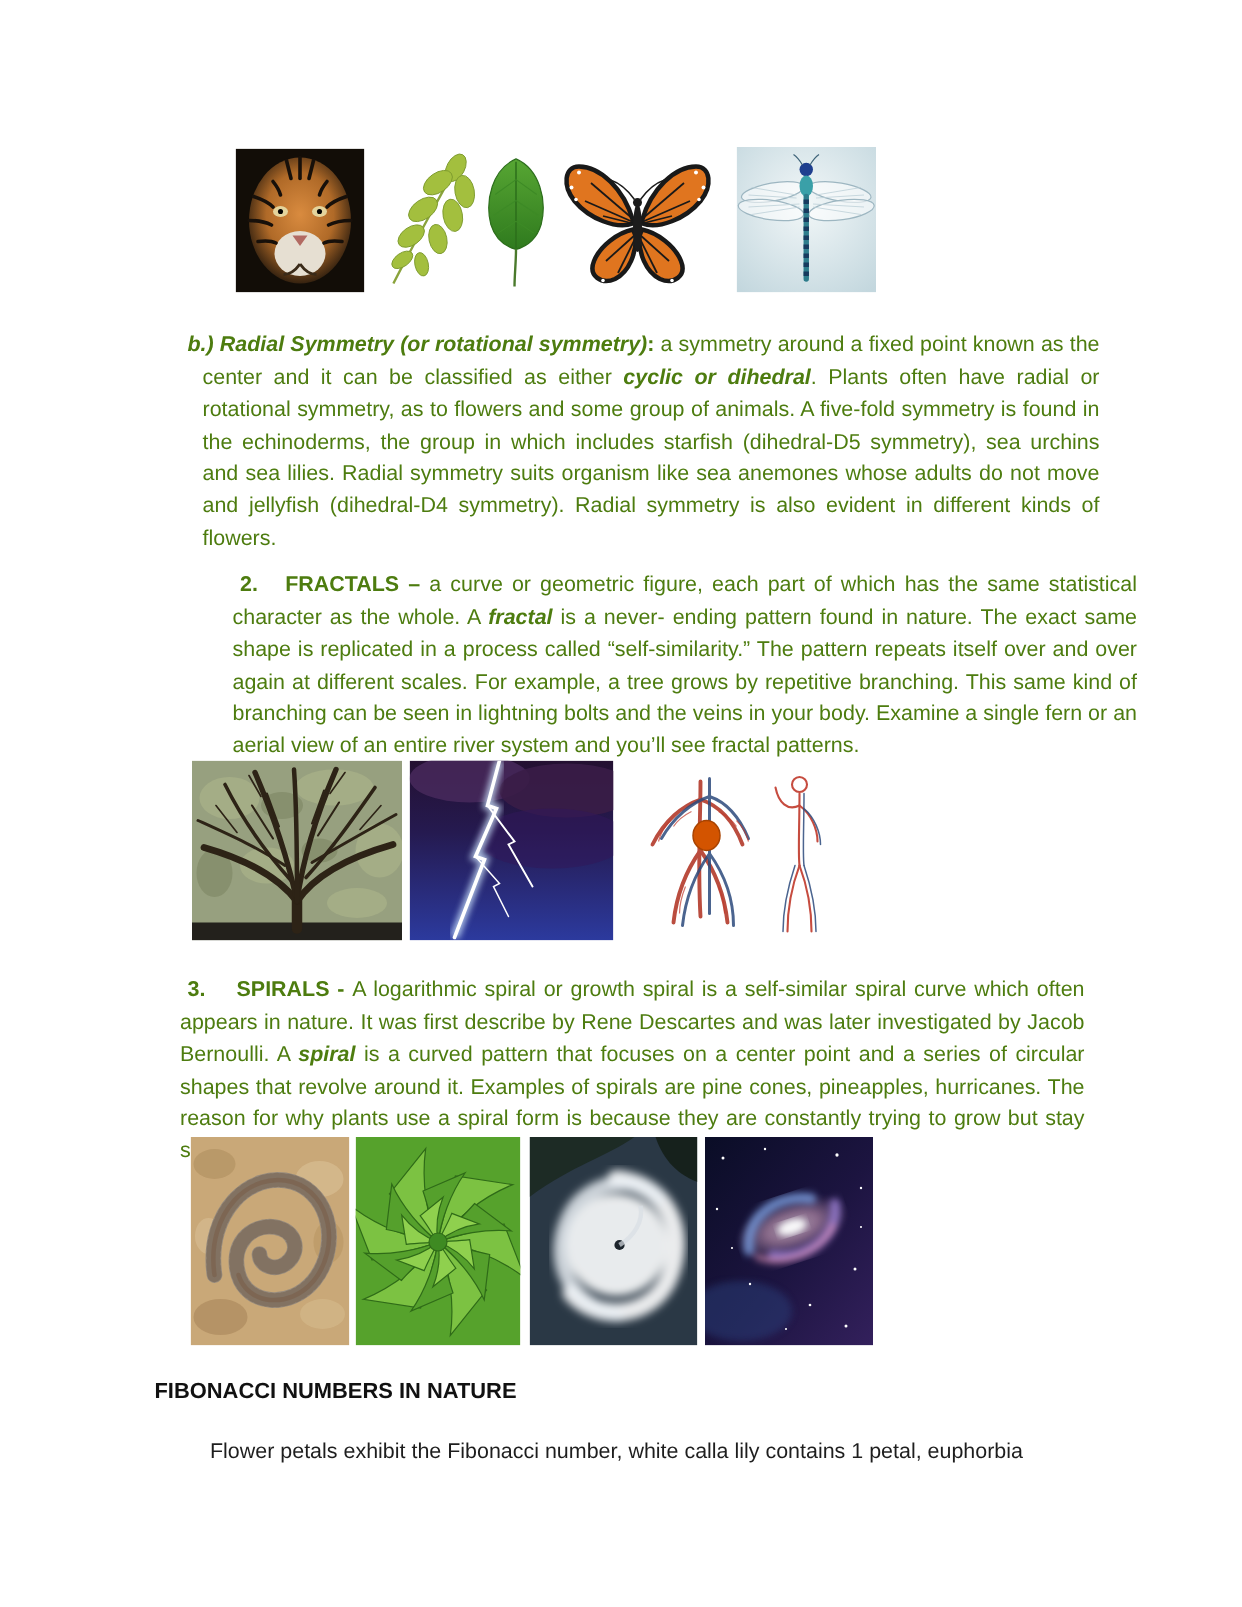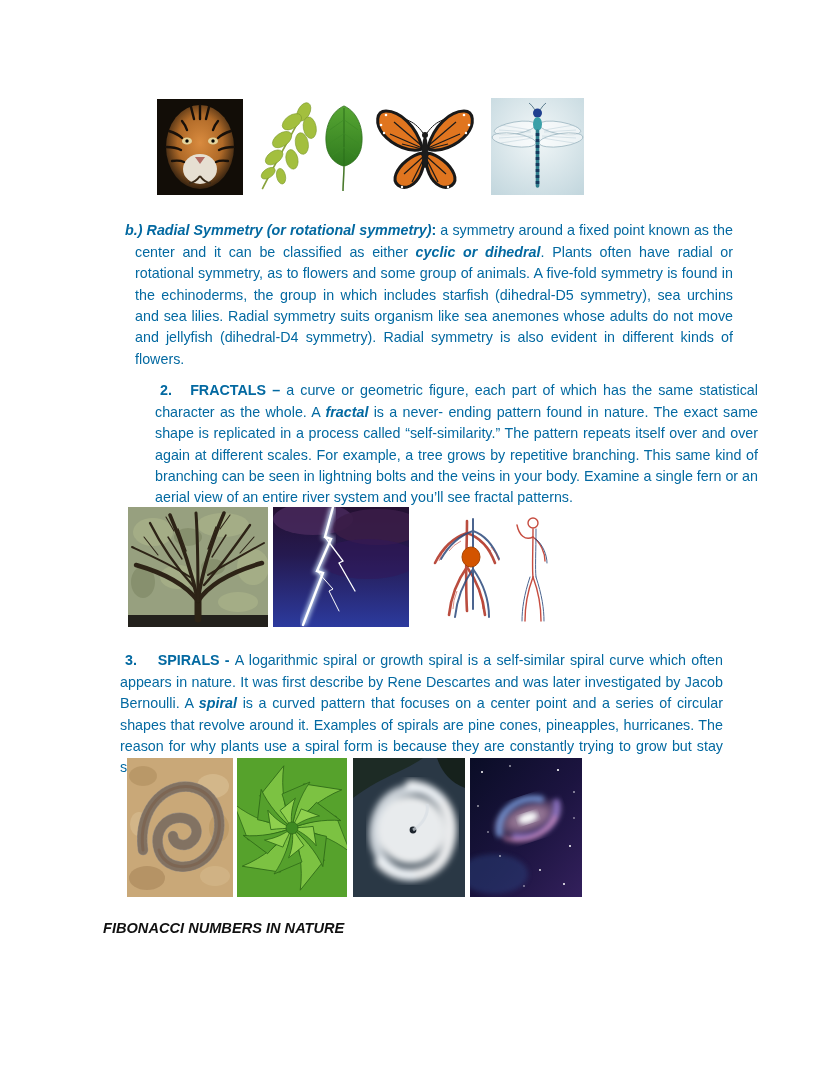--- a/index.html
+++ b/index.html
@@ -3,30 +3,30 @@
 <meta charset="utf-8">
 <style>
   html,body{margin:0;padding:0;background:#e9e9e9;}
   .page{
     position:relative;width:828px;height:1071px;background:#ffffff;
     margin:0 auto;overflow:hidden;
     font-family:"Liberation Sans",sans-serif;color:#1e1e1e;
   }
   .para{
     position:absolute;font-size:14.3px;line-height:21.4px;
-    text-align:justify;color:#0369a1;
+    text-align:justify;color:#4d7c0f;
   }
   .seg-p{font-weight:400;font-style:normal;}
   .seg-b{font-weight:700;font-style:normal;}
   .seg-bi{font-weight:700;font-style:italic;}
   .para-radial{left:125px;top:206px;width:598px;padding-left:10px;text-indent:-10px;}
   .para-fractals{left:120px;top:366px;width:603px;text-indent:5px;margin-left:35px;}
   .para-spirals{left:120px;top:636px;width:603px;text-indent:5px;}
   .fib-heading{
-    position:absolute;left:103px;top:920px;font-size:14.6px;font-weight:700;color:#111111;font-style:italic;
+    position:absolute;left:103px;top:920px;font-size:14.6px;font-weight:700;color:#111111;
   }
   .fib-para{position:absolute;left:103px;top:944px;width:620px;font-size:14.3px;line-height:21.4px;text-indent:37px;}
   .figrow{position:absolute;left:0;width:828px;}
   .fig{position:absolute;overflow:hidden;}
   .fig svg{display:block;width:100%;height:100%;}
   
   .row-radial{top:98px;height:98px;}
   .f-tiger{left:157px;top:1px;width:86px;height:96px;}
   .f-cleaf{left:252px;top:2px;width:70px;height:94px;}
   .f-leaf{left:320px;top:2px;width:48px;height:94px;}
@@ -415,14 +415,15 @@
             <circle cx="94" cy="126" r="1"></circle>
           <circle cx="54" cy="128" r="0.7"></circle>
             <circle cx="18" cy="74" r="0.7"></circle>
             <circle cx="104" cy="60" r="0.7"></circle>
         </g>
       </svg>
     </div>
   </div>
 
   <div class="fib-heading">FIBONACCI NUMBERS IN NATURE</div>
+  <p class="fib-para">Flower petals exhibit the Fibonacci number, white calla lily contains 1 petal, euphorbia</p>
 
 </div>
 
 </body></html>

